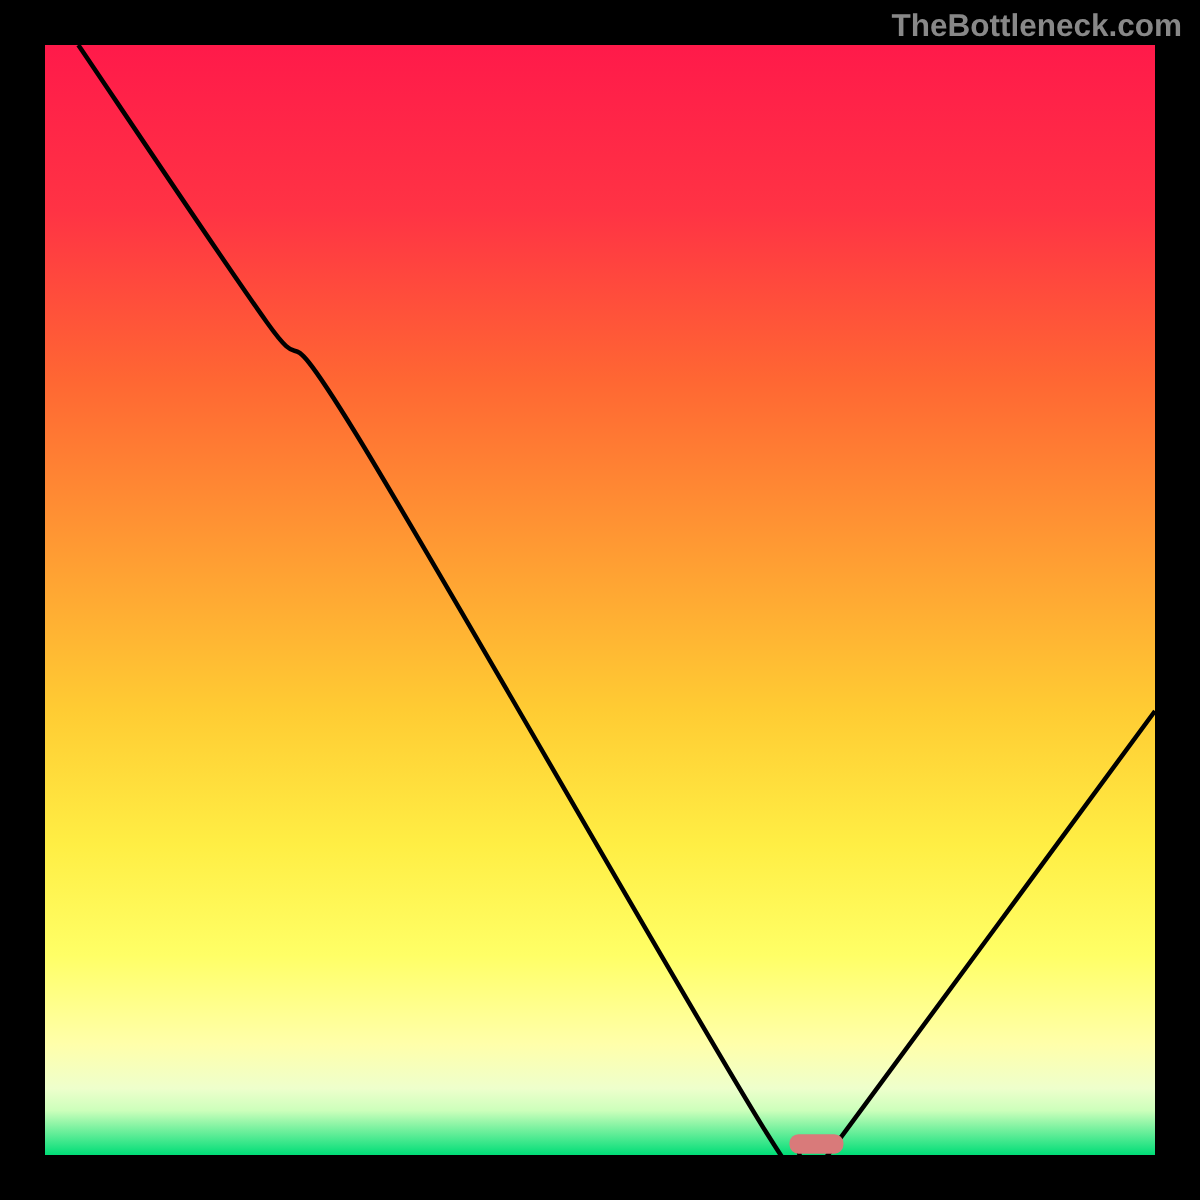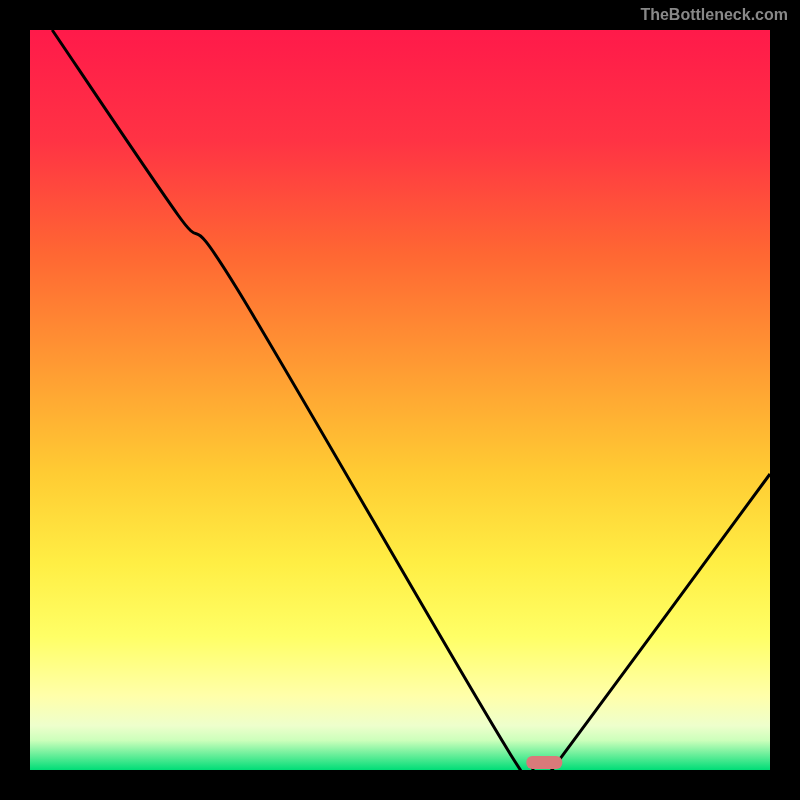--- a/index.html
+++ b/index.html
@@ -12,21 +12,21 @@
   }
   .chart-container {
     width: 800px;
     height: 800px;
     position: relative;
   }
   .watermark {
     position: absolute;
     top: 6px;
     right: 12px;
-    font-size: 16px;
+    font-size: 21px;
     font-weight: bold;
     color: #888;
     z-index: 10;
   }
   svg {
     display: block;
   }
 </style>
 </head>
 <body>

